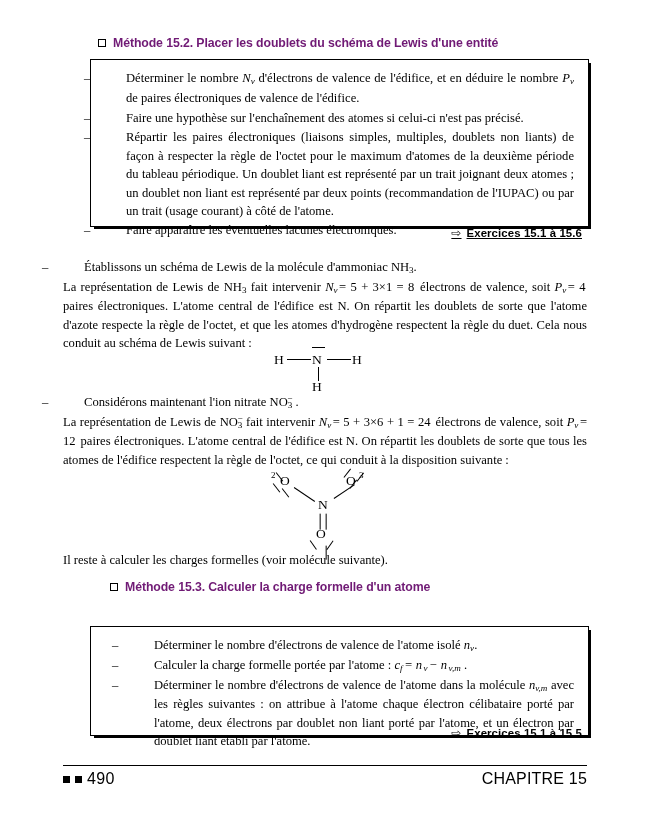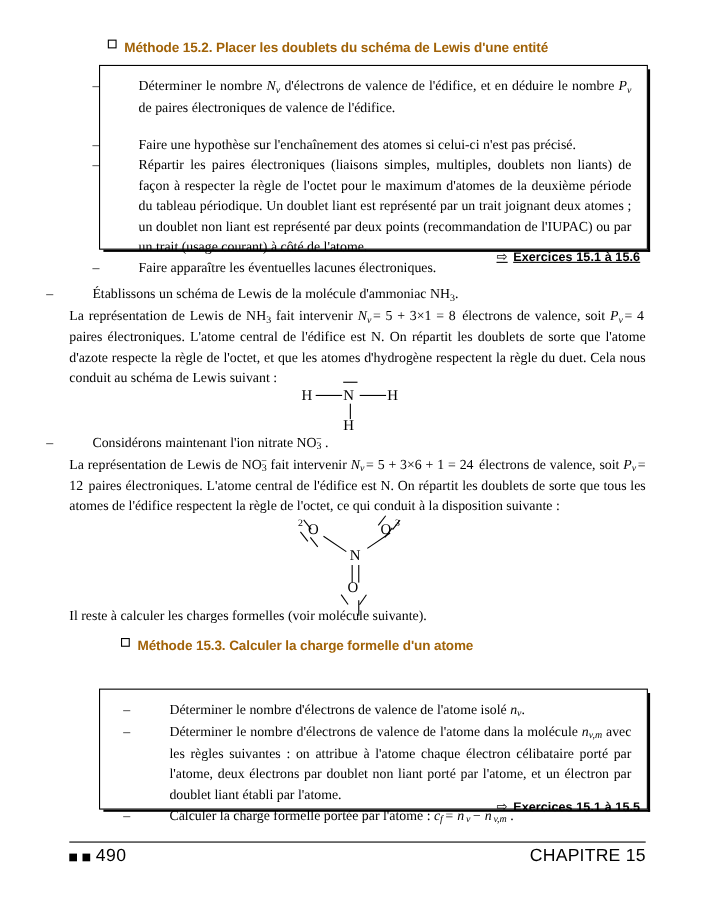--- a/index.html
+++ b/index.html
@@ -21,23 +21,23 @@
     width: 650px;
     height: 822px;
   }
 
   
   .method-head {
     font-family: "Liberation Sans", sans-serif;
     font-weight: bold;
     font-size: 12.3px;
     letter-spacing: -0.1px;
-    color: #a16207;
+    color: #701a75;
     display: flex;
-    align-items: flex-start;
+    align-items: center;
     gap: 7px;
   }
   .sq-outline {
     display: inline-block;
     width: 8px;
     height: 8px;
     border: 1.6px solid #000;
     box-sizing: border-box;
     position: relative;
     top: 0px;
@@ -199,21 +199,21 @@
 <div class="page">
 
   <div style="position:absolute; left:98px; top:36px;" class="method-head">
     <span class="sq-outline"></span>
     <span>Méthode 15.2. Placer les doublets du schéma de Lewis d'une entité</span>
   </div>
 
   <div class="framed" style="position:absolute; left:90px; top:59px; width:499px; height:168px;">
     <div class="framed-inner bodytext">
 
-      <p class="dash-hang" style="margin-bottom:15px;">
+      <p class="dash-hang" style="margin-bottom:2px;">
         <span class="dash">–</span><span>Déterminer le nombre </span><span class="mi">N</span><span class="mi sub">v</span><span> d'électrons de valence de l'édifice, et en déduire le nombre </span><span class="mi">P</span><span class="mi sub">v</span><span> de paires électroniques de valence de l'édifice.</span>
       </p>
 
       <p class="dash-hang" style="margin-bottom:0.5px;">
         <span class="dash">–</span><span>Faire une hypothèse sur l'enchaînement des atomes si celui-ci n'est pas précisé.</span>
       </p>
 
       <p class="dash-hang" style="margin-bottom:0.5px;">
         <span class="dash">–</span><span>Répartir les paires électroniques (liaisons simples, multiples, doublets non liants) de façon à respecter la règle de l'octet pour le maximum d'atomes de la deuxième période du tableau périodique. Un doublet liant est représenté par un trait joignant deux atomes ; un doublet non liant est représenté par deux points (recommandation de l'IUPAC) ou par un trait (usage courant) à côté de l'atome.</span>
       </p>
@@ -315,26 +315,26 @@
     <span>Méthode 15.3. Calculer la charge formelle d'un atome</span>
   </div>
 
   <div class="framed" style="position:absolute; left:90px; top:626px; width:499px; height:110px;padding-left:28px;">
     <div class="framed-inner bodytext">
 
       <p class="dash-hang" style="margin-bottom:0.5px;">
         <span class="dash">–</span><span>Déterminer le nombre d'électrons de valence de l'atome isolé </span><span class="mi">n</span><span class="mi sub">v</span><span>.</span>
       </p>
 
+      <p class="dash-hang">
+        <span class="dash">–</span><span>Calculer la charge formelle portée par l'atome : </span><span class="mi">c</span><span class="mi sub">f</span><span class="mi op">= n</span><span class="mi sub">v</span><span class="mi op">− n</span><span class="mi sub">v,m</span><span> .</span>
+      </p>
+
       <p class="dash-hang" style="margin-bottom:0.5px;">
         <span class="dash">–</span><span>Déterminer le nombre d'électrons de valence de l'atome dans la molécule </span><span class="mi">n</span><span class="mi sub">v,m</span><span> avec les règles suivantes : on attribue à l'atome chaque électron célibataire porté par l'atome, deux électrons par doublet non liant porté par l'atome, et un électron par doublet liant établi par l'atome.</span>
-      </p>
-
-      <p class="dash-hang">
-        <span class="dash">–</span><span>Calculer la charge formelle portée par l'atome : </span><span class="mi">c</span><span class="mi sub">f</span><span class="mi op">= n</span><span class="mi sub">v</span><span class="mi op">− n</span><span class="mi sub">v,m</span><span> .</span>
       </p>
 
     </div>
   </div>
 
   <div class="exercices" style="position:absolute; left:330px; top:726px; width:252px;">
     <span class="arrow-gly">⇨</span><span>Exercices 15.1 à 15.5</span>
   </div>
 
   <hr class="footrule" style="position:absolute; left:63px; top:765px; width:524px;">

